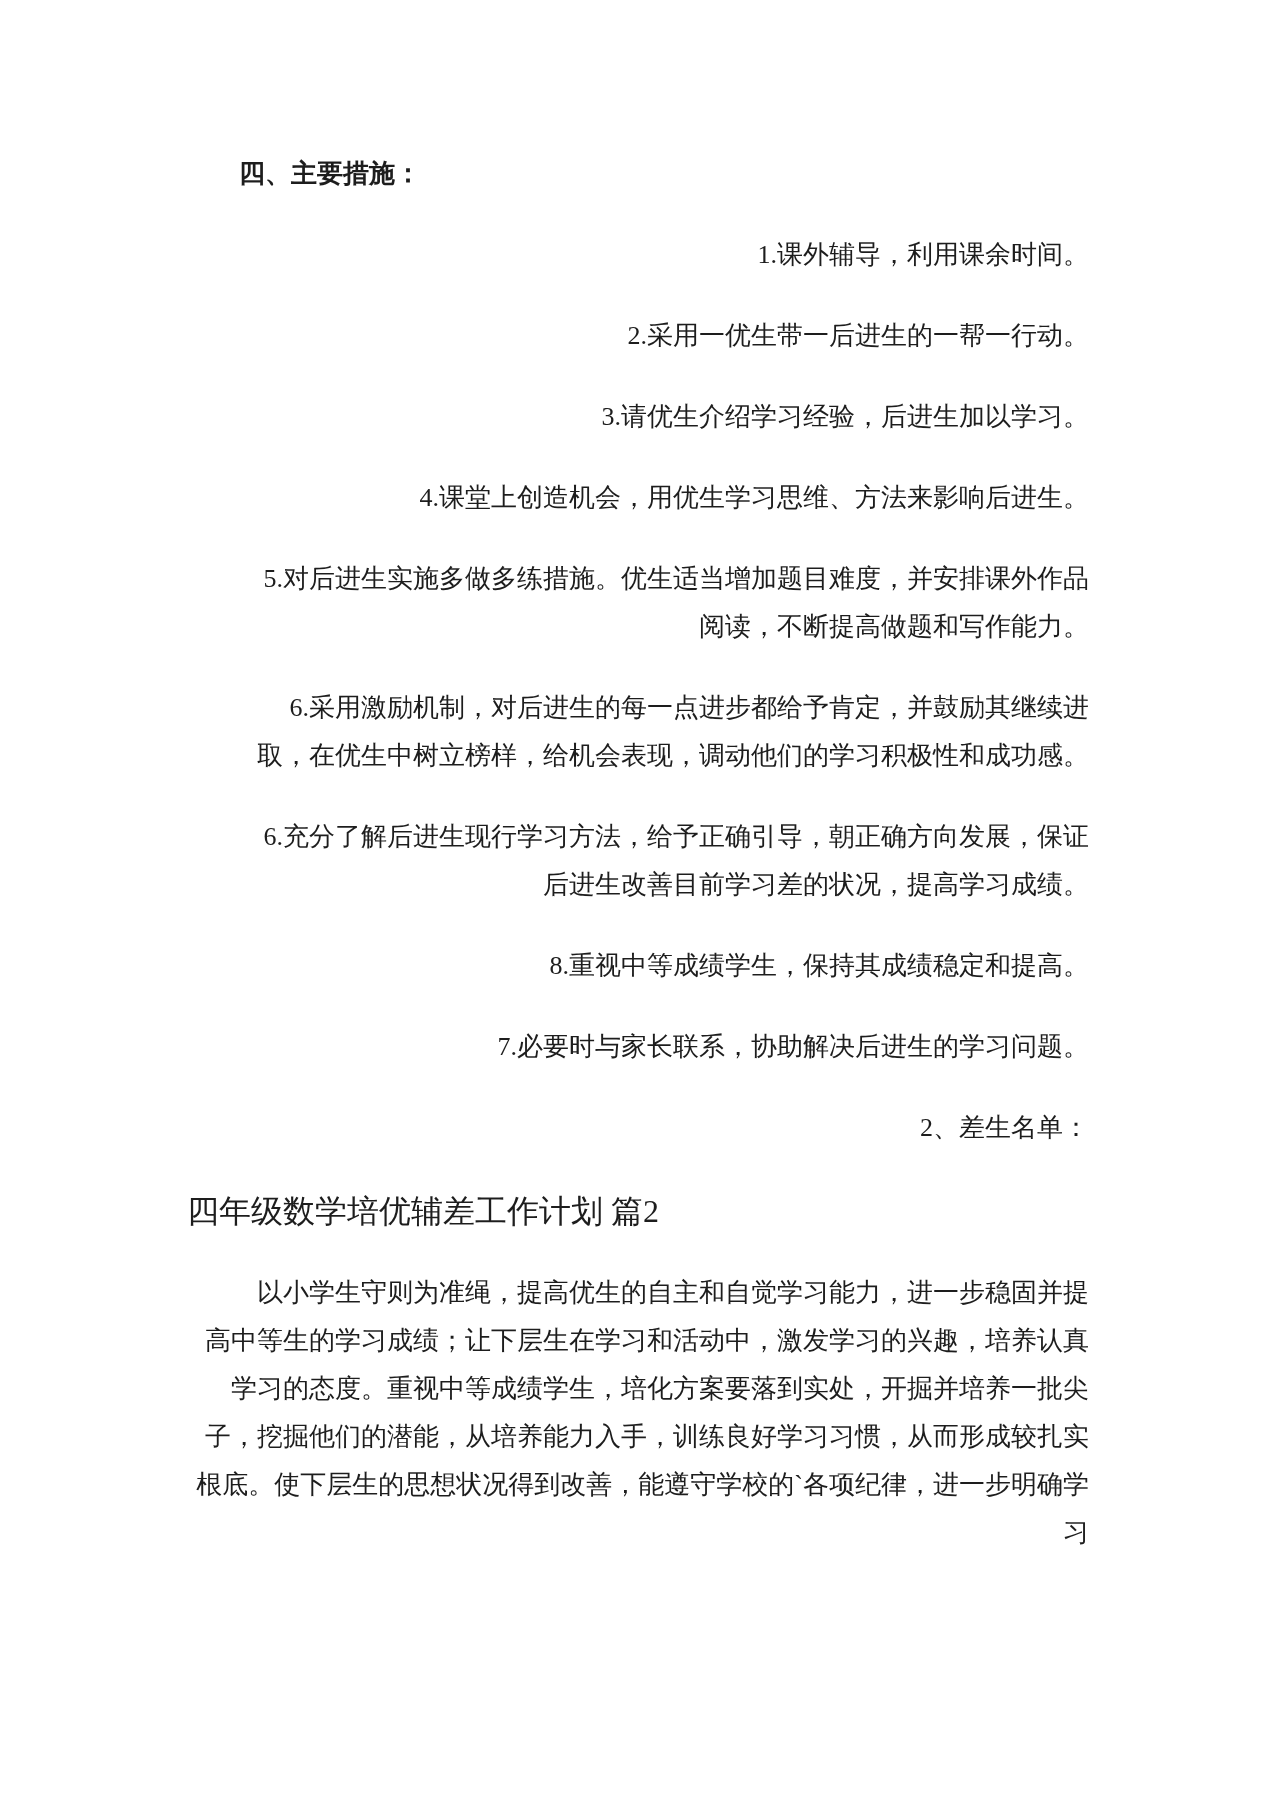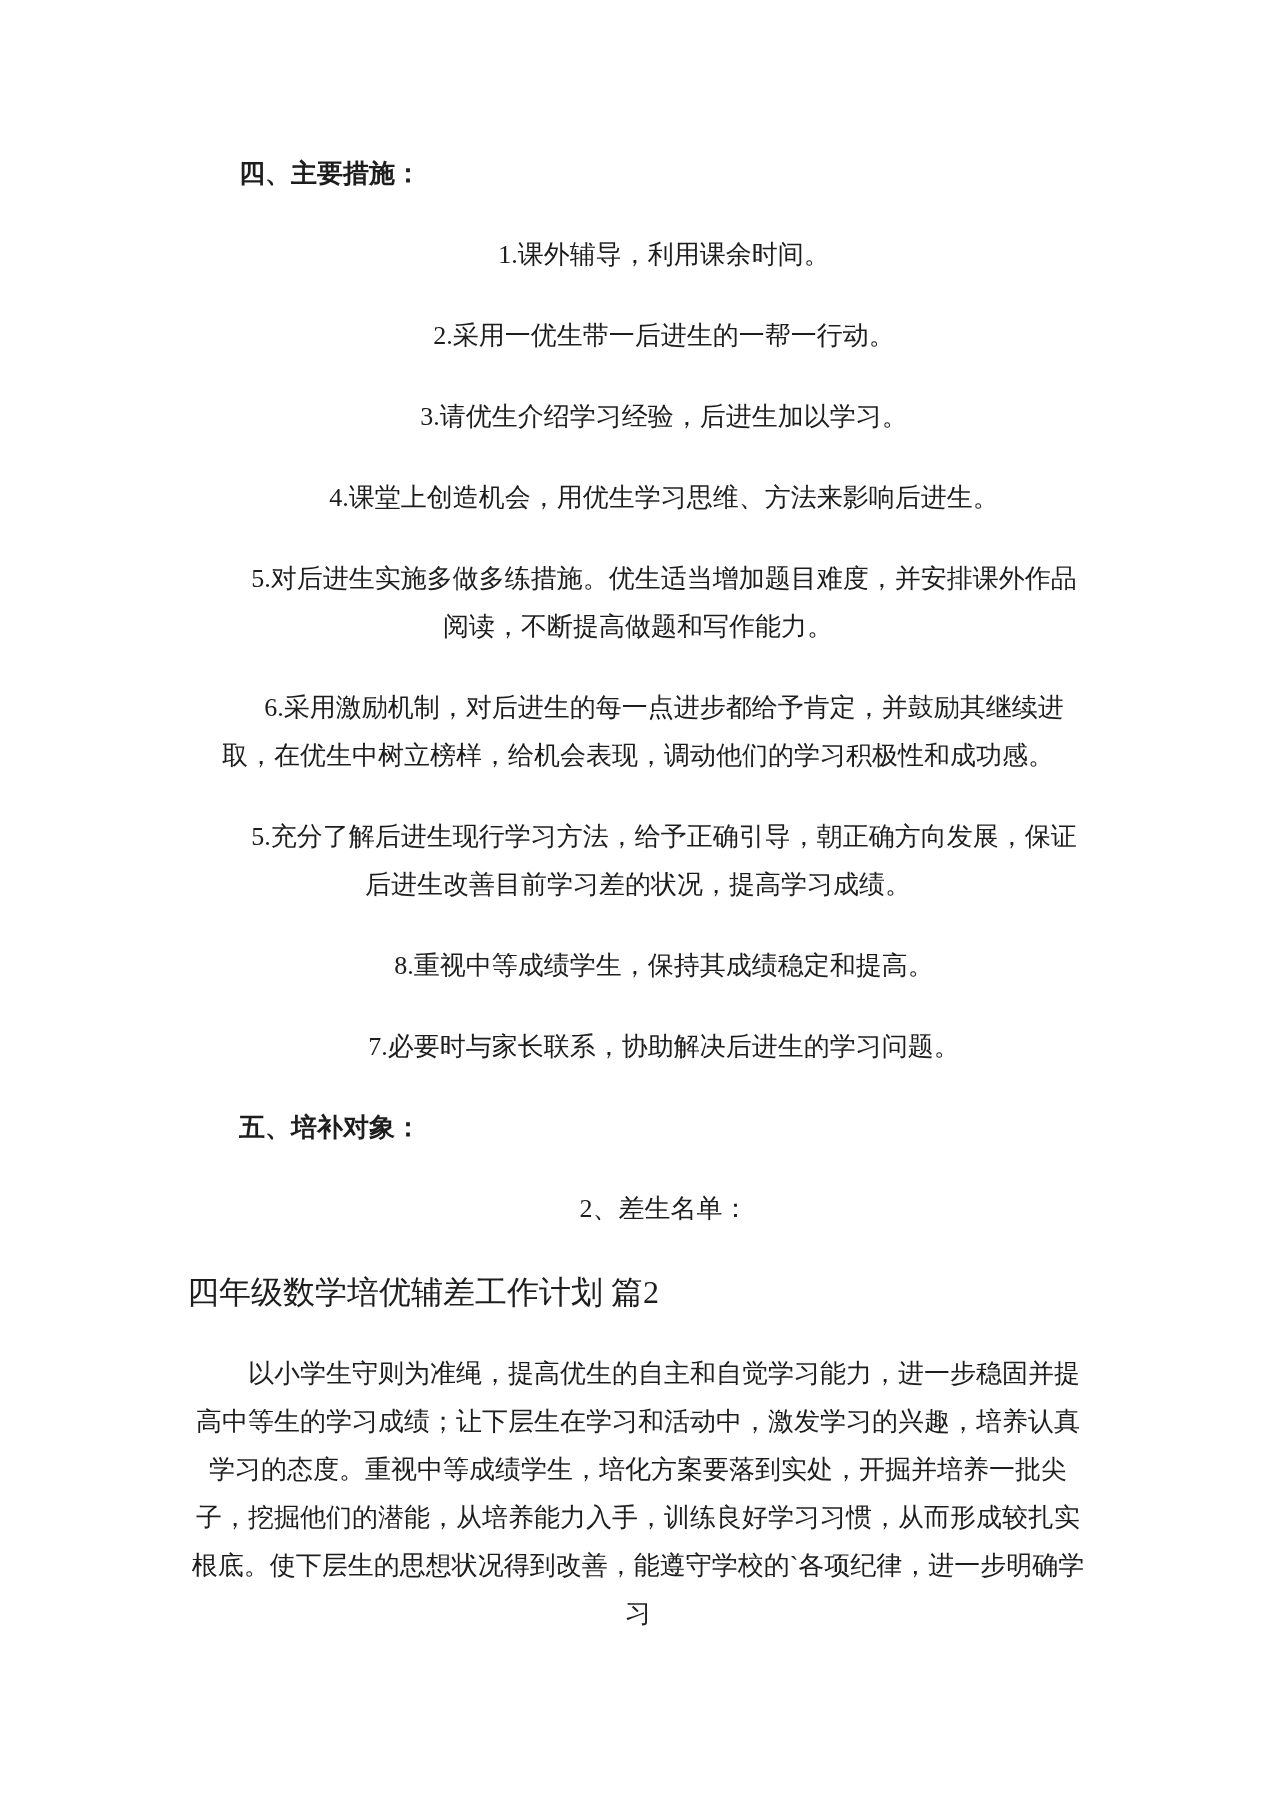--- a/index.html
+++ b/index.html
@@ -20,21 +20,21 @@
     top: 150px;
     left: 187px;
     width: 902px;
   }
   .para {
     font-size: 26px;
     line-height: 48px;
     margin: 0 0 33px 0;
     text-indent: 2em;
     font-weight: normal;
-    text-align: center;
+    text-align: right;
   }
   .heading {
     font-size: 26px;
     line-height: 48px;
     margin: 0 0 33px 0;
     text-indent: 2em;
     font-weight: bold;
   }
   .article-title {
     font-size: 32px;
@@ -50,25 +50,24 @@
 <div class="doc">
 
   <p class="heading">四、主要措施：</p>
 
   <p class="para">1.课外辅导，利用课余时间。</p>
   <p class="para">2.采用一优生带一后进生的一帮一行动。</p>
   <p class="para">3.请优生介绍学习经验，后进生加以学习。</p>
   <p class="para">4.课堂上创造机会，用优生学习思维、方法来影响后进生。</p>
   <p class="para">5.对后进生实施多做多练措施。优生适当增加题目难度，并安排课外作品阅读，不断提高做题和写作能力。</p>
   <p class="para">6.采用激励机制，对后进生的每一点进步都给予肯定，并鼓励其继续进取，在优生中树立榜样，给机会表现，调动他们的学习积极性和成功感。</p>
-  <p class="para">5.充分了解后进生现行学习方法，给予正确引导，朝正确方向发展，保证后进生改善目前学习差的状况，提高学习成绩。</p>
+  <p class="para">6.充分了解后进生现行学习方法，给予正确引导，朝正确方向发展，保证后进生改善目前学习差的状况，提高学习成绩。</p>
   <p class="para">8.重视中等成绩学生，保持其成绩稳定和提高。</p>
   <p class="para">7.必要时与家长联系，协助解决后进生的学习问题。</p>
 
-  <p class="heading">五、培补对象：</p>
 
   <p class="para">2、差生名单：</p>
 
   <h2 class="article-title">四年级数学培优辅差工作计划 篇2</h2>
 
   <p class="para">以小学生守则为准绳，提高优生的自主和自觉学习能力，进一步稳固并提高中等生的学习成绩；让下层生在学习和活动中，激发学习的兴趣，培养认真学习的态度。重视中等成绩学生，培化方案要落到实处，开掘并培养一批尖子，挖掘他们的潜能，从培养能力入手，训练良好学习习惯，从而形成较扎实根底。使下层生的思想状况得到改善，能遵守学校的`各项纪律，进一步明确学习</p>
 
 </div>
 
 </body></html>

